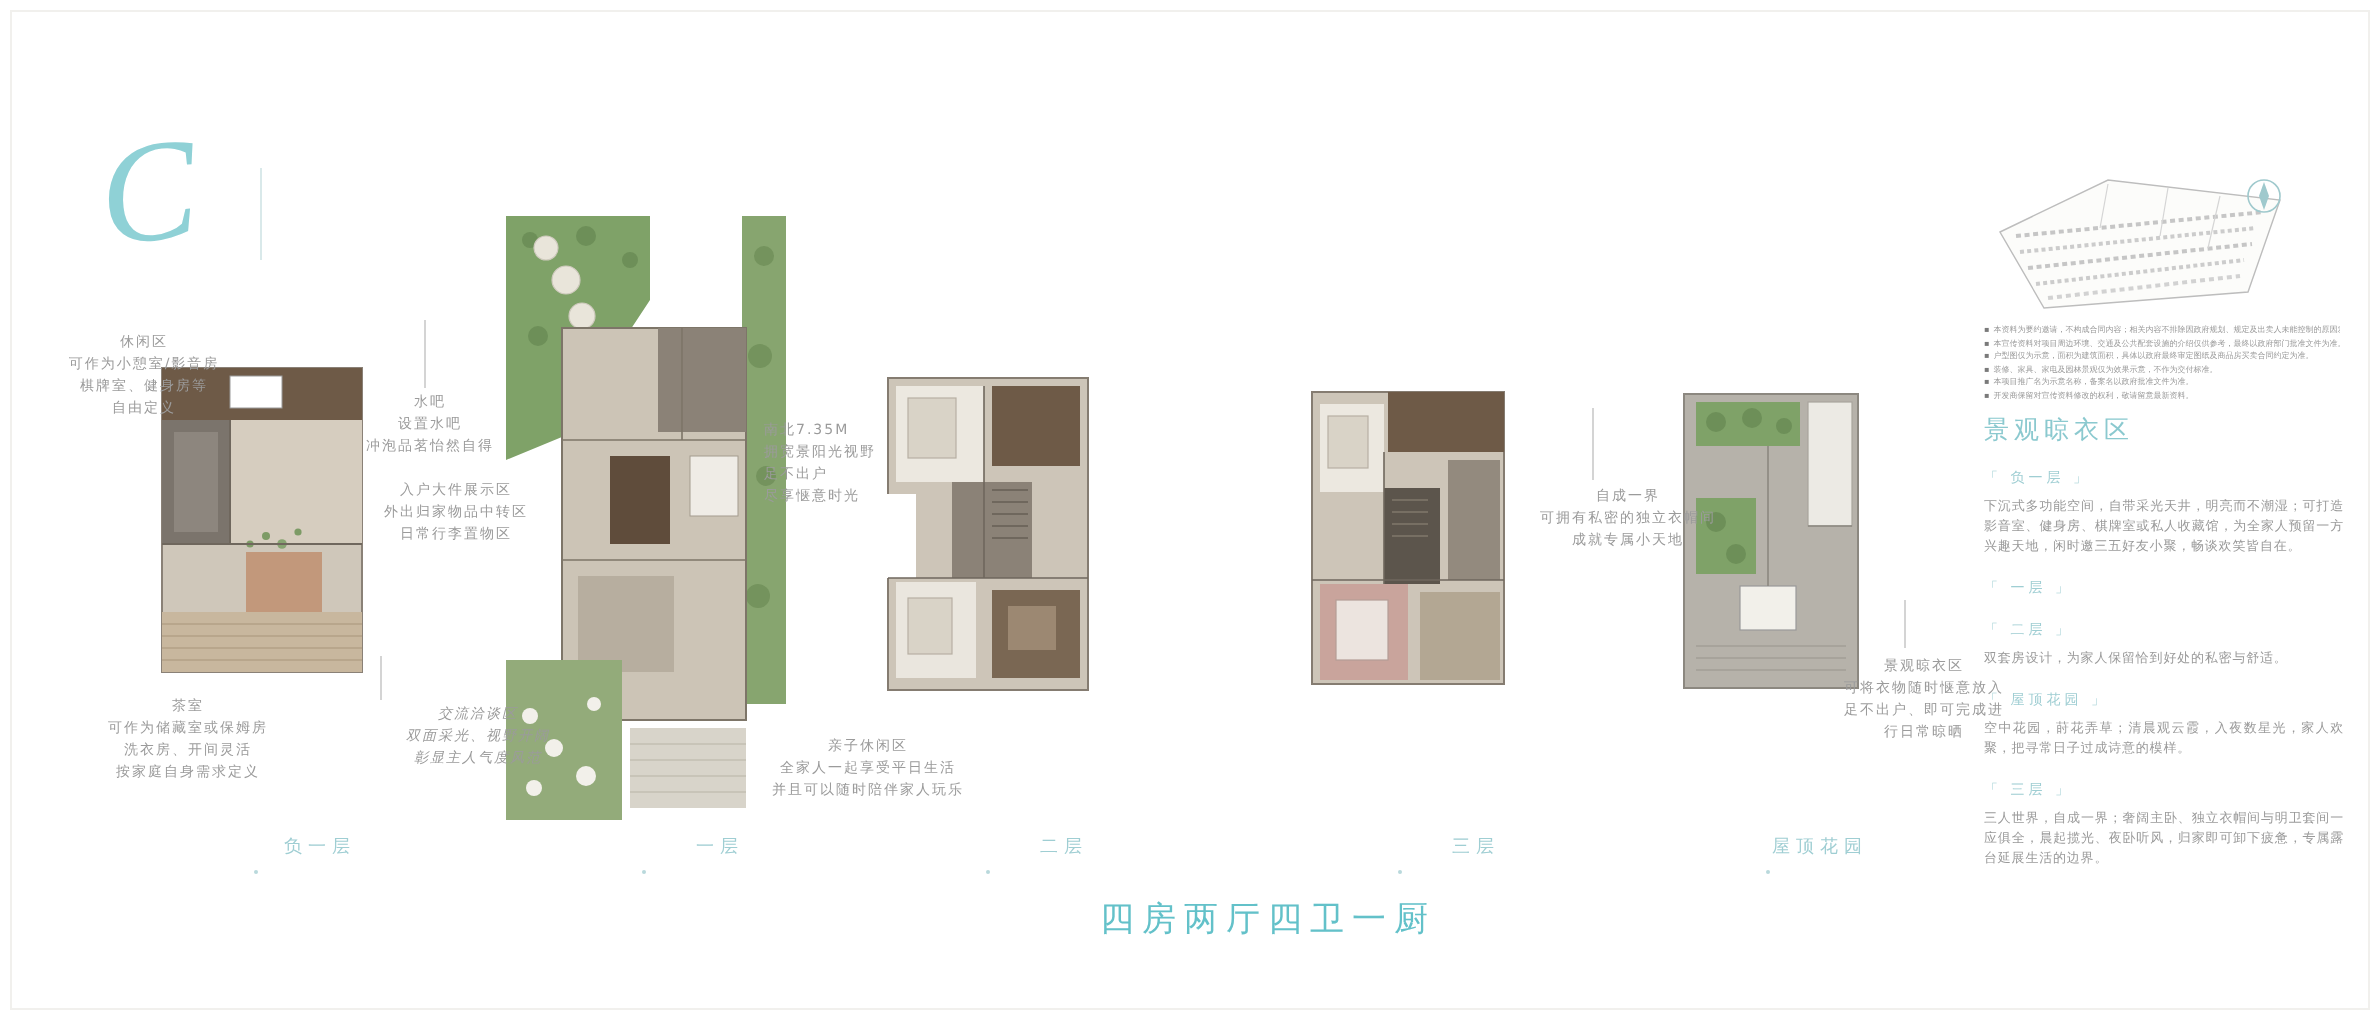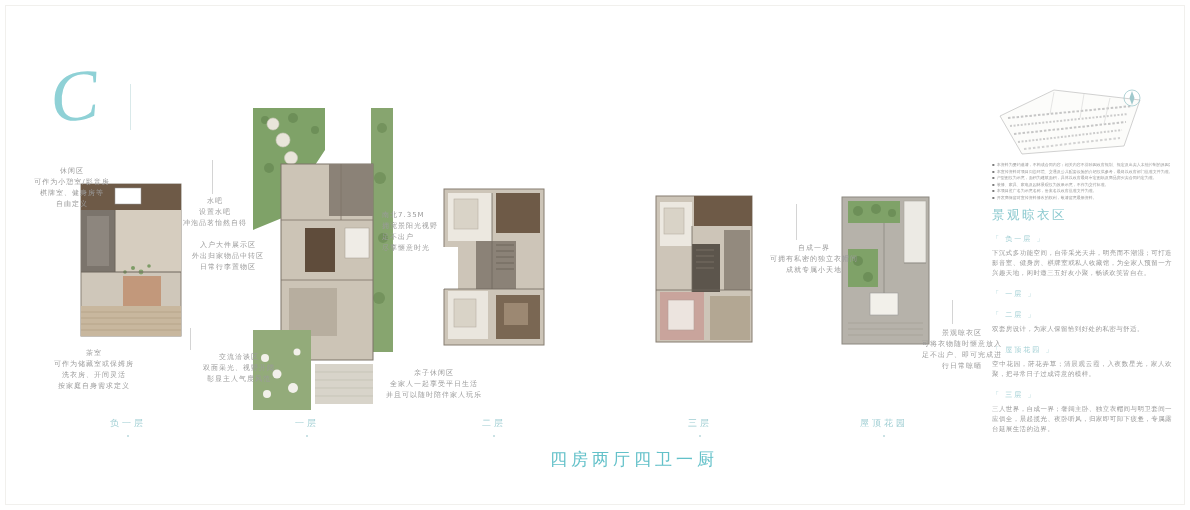--- a/index.html
+++ b/index.html
@@ -23,21 +23,21 @@
   .area-value{font-family:"Liberation Serif",serif;font-size:29px;letter-spacing:2px;color:#a3bac0;line-height:1;}
   .area-value sup{font-size:13px;}
 
   
   .ann{font-size:7px;line-height:11px;color:#9b9b9b;letter-spacing:1px;}
   .ann .t{display:block;}
   .ann-center{text-align:center;}
   .leader-v{width:1px;background:#d4d4d4;}
 
   
-  .floor-label{font-size:9px;letter-spacing:3px;color:#9fced3;text-align:center;}
+  .floor-label{font-size:9px;letter-spacing:3px;color:#9fced3;text-align:right;}
   .floor-dot{display:block;width:2px;height:2px;border-radius:50%;background:#b9d9dc;margin:5px auto 0;}
 
   
   .siteplan{left:992px;top:84px;width:158px;height:76px;}
   .disclaimers{left:992px;top:162px;width:178px;}
   .disc-line{font-size:4px;line-height:6.5px;color:#9a9a9a;white-space:nowrap;overflow:hidden;}
   .disc-line::before{content:"\25AA";font-size:4px;margin-right:2px;color:#7a7a7a;}
   .sidebar{left:992px;top:206px;width:180px;}
   .sb-h1,.sb-h2{font-size:12.5px;color:#8bc9cf;letter-spacing:2.5px;line-height:17px;}
   .sb-section{margin-top:11px;}
@@ -186,21 +186,21 @@
     <span class="t">设置水吧</span>
     <span class="t">冲泡品茗怡然自得</span>
   </div>
 
   <div class="abs ann ann-center" style="left:178px;top:240px;width:100px;">
     <span class="t">入户大件展示区</span>
     <span class="t">外出归家物品中转区</span>
     <span class="t">日常行李置物区</span>
   </div>
 
-  <div class="abs ann ann-center" style="left:184px;top:352px;width:110px;">
+  <div class="abs ann ann-center" style="left:184px;top:352px;width:110px;font-style:italic;">
     <span class="t">交流洽谈区</span>
     <span class="t">双面采光、视野开阔</span>
     <span class="t">彰显主人气度风范</span>
   </div>
 
   <div class="abs ann" style="left:382px;top:210px;width:70px;">
     <span class="t">南北7.35M</span>
     <span class="t">拥宽景阳光视野</span>
     <span class="t">足不出户</span>
     <span class="t">尽享惬意时光</span>
@@ -221,21 +221,21 @@
   <div class="abs ann ann-center" style="left:910px;top:328px;width:104px;">
     <span class="t">景观晾衣区</span>
     <span class="t">可将衣物随时惬意放入</span>
     <span class="t">足不出户、即可完成进</span>
     <span class="t">行日常晾晒</span>
   </div>
 
   <div class="abs floor-label" style="left:78px;top:417px;width:100px;">
     <span>负一层</span><span class="floor-dot"></span>
   </div>
-  <div class="abs floor-label" style="left:257px;top:417px;width:100px;font-family:Liberation Serif, serif;">
+  <div class="abs floor-label" style="left:272px;top:417px;width:100px;font-family:Liberation Serif, serif;">
     <span>一层</span><span class="floor-dot"></span>
   </div>
   <div class="abs floor-label" style="left:444px;top:417px;width:100px;">
     <span>二层</span><span class="floor-dot"></span>
   </div>
   <div class="abs floor-label" style="left:650px;top:417px;width:100px;">
     <span>三层</span><span class="floor-dot"></span>
   </div>
   <div class="abs floor-label" style="left:834px;top:417px;width:100px;">
     <span>屋顶花园</span><span class="floor-dot"></span>

